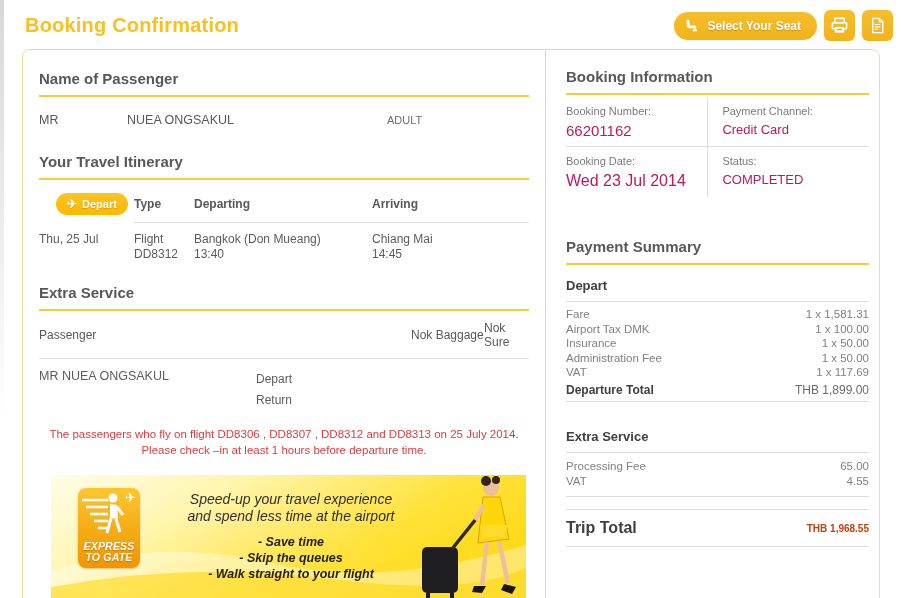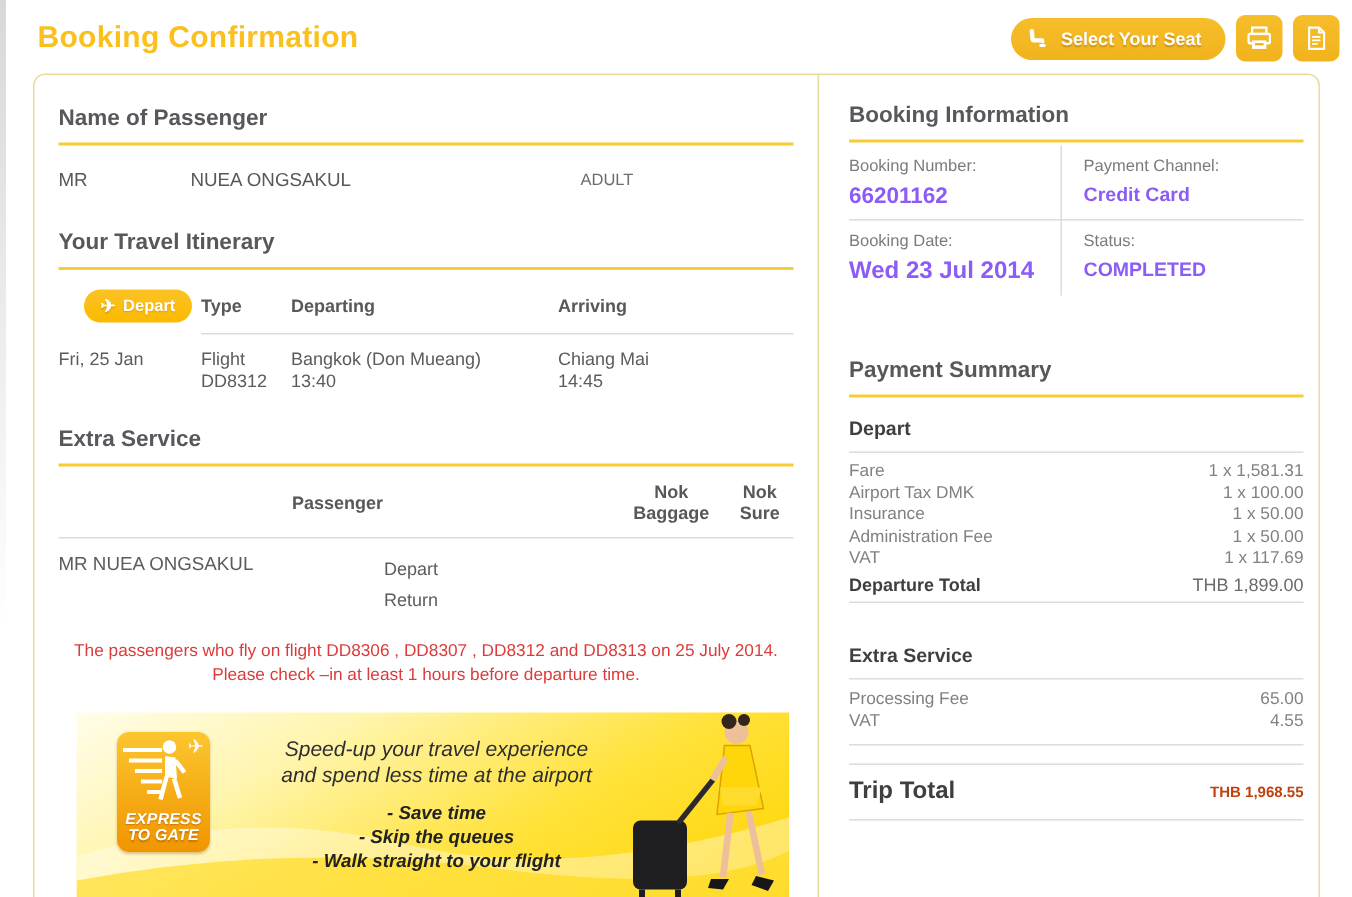--- a/index.html
+++ b/index.html
@@ -37,21 +37,21 @@
   .itin-head .col-lbl{font-size:12px;font-weight:bold;color:var(--text-head);}
   .pill{display:inline-flex;align-items:center;gap:5px;margin-left:17px;height:22px;padding:0 11px;
     border-radius:12px;background:linear-gradient(#FCC325,var(--pill));color:#fff;font-size:11px;
     font-weight:bold;border:none;cursor:pointer;text-shadow:0 1px 1px rgba(170,110,0,.4);font-family:inherit;}
   .pill .plane{font-size:12px;line-height:1;}
   .itin-divider{margin-left:95px;border-bottom:1px solid var(--line);margin-top:7px;}
   .itin-row{display:flex;margin-top:9px;font-size:12px;color:#5B5C5E;line-height:15px;}
   
   .ex-head{display:flex;align-items:center;margin-top:10px;}
   .x-pax{width:372px;} .x-bag{width:73px;} .x-sure{flex:1;}
-  .ex-head div{font-size:12px;font-weight:bold;color:var(--text-head);line-height:14px;text-align:center;}
+  .ex-head div{font-size:12px;font-weight:normal;color:var(--text-head);line-height:14px;}
   .ex-line{border-bottom:1px solid var(--line);margin-top:9px;}
   .ex-row{display:flex;margin-top:10px;font-size:12.5px;color:#5B5C5E;}
   .ex-row .x-name{width:217px;} .ex-row .x-legs{width:155px;line-height:21px;font-size:12px;}
   
   .warning{margin-top:15px;text-align:center;font-size:11.5px;line-height:16px;color:var(--warning);}
   
   .banner{position:relative;margin:17px 0 0 12px;width:475px;height:127px;overflow:hidden;cursor:pointer;
     background:linear-gradient(150deg,#FFFDEA 0%,#FFF5AE 28%,#FFE23A 62%,#FFD400 100%);}
   .banner svg.waves{position:absolute;left:0;bottom:0;}
   .badge{position:absolute;left:27px;top:13px;width:62px;height:80px;border-radius:8px;
@@ -68,21 +68,21 @@
   .banner-sub{margin-top:6px;font-size:14px;font-weight:normal;font-style:italic;color:#2E2E30;line-height:17px;}
   .banner-bullets{margin-top:9px;font-size:12.5px;font-weight:bold;font-style:italic;color:#222;line-height:16px;}
   .attendant{position:absolute;right:2px;bottom:0;}
   
   .binfo-grid{display:grid;grid-template-columns:47% 53%;margin-top:2px;}
   .bcell{padding:8px 0 7px 0;}
   .bcell.r{padding-left:14px;}
   .bcell.bdr-r{border-right:1px solid var(--line);}
   .bcell.bdr-b{border-bottom:1px solid var(--line);}
   .blabel{font-size:11px;color:#7A7B7E;margin-bottom:5px;}
-  .bval{font-weight:bold;color:#8b5cf6;}
+  .bval{font-weight:normal;color:#be185d;}
   .v-num{font-size:15px;} .v-chan{font-size:13px;} .v-date{font-size:16px;} .v-stat{font-size:13px;}
   .pay-head{margin-top:41px;}
   .sub-head{font-size:13px;font-weight:bold;color:#3E3F41;padding:13px 0 8px 0;border-bottom:1px solid var(--line);}
   .fee-rows{padding-top:5px;}
   .fee{display:flex;justify-content:space-between;font-size:11.5px;color:var(--text-gray);line-height:14.5px;text-align:right;}
   .fee.total{font-size:12px;color:#3E3F41;padding:3px 0 4px 0;border-bottom:1px solid var(--line);}
   .fee.total .fl{font-weight:bold;} .fee.total .fv{color:#6A6B6D;}
   .extra-rows{padding:6px 0 8px 0;border-bottom:1px solid var(--line);}
   .trip-total{display:flex;justify-content:space-between;align-items:center;margin-top:12px;
     border-top:1px solid var(--line);border-bottom:1px solid var(--line);padding:9px 0;}
@@ -146,21 +146,21 @@
             <span class="plane">✈</span>
             <span>Depart</span>
           </button>
         </div>
         <div class="c-type col-lbl">Type</div>
         <div class="c-dep col-lbl">Departing</div>
         <div class="c-arr col-lbl">Arriving</div>
       </div>
       <div class="itin-divider"></div>
       <div class="itin-row">
-        <div class="c-date">Fri, 25 Jan</div>
+        <div class="c-date">Thu, 25 Jul</div>
         <div class="c-type">
           <div>Flight</div>
           <div>DD8312</div>
         </div>
         <div class="c-dep">
           <div>Bangkok (Don Mueang)</div>
           <div>13:40</div>
         </div>
         <div class="c-arr">
           <div>Chiang Mai</div>

